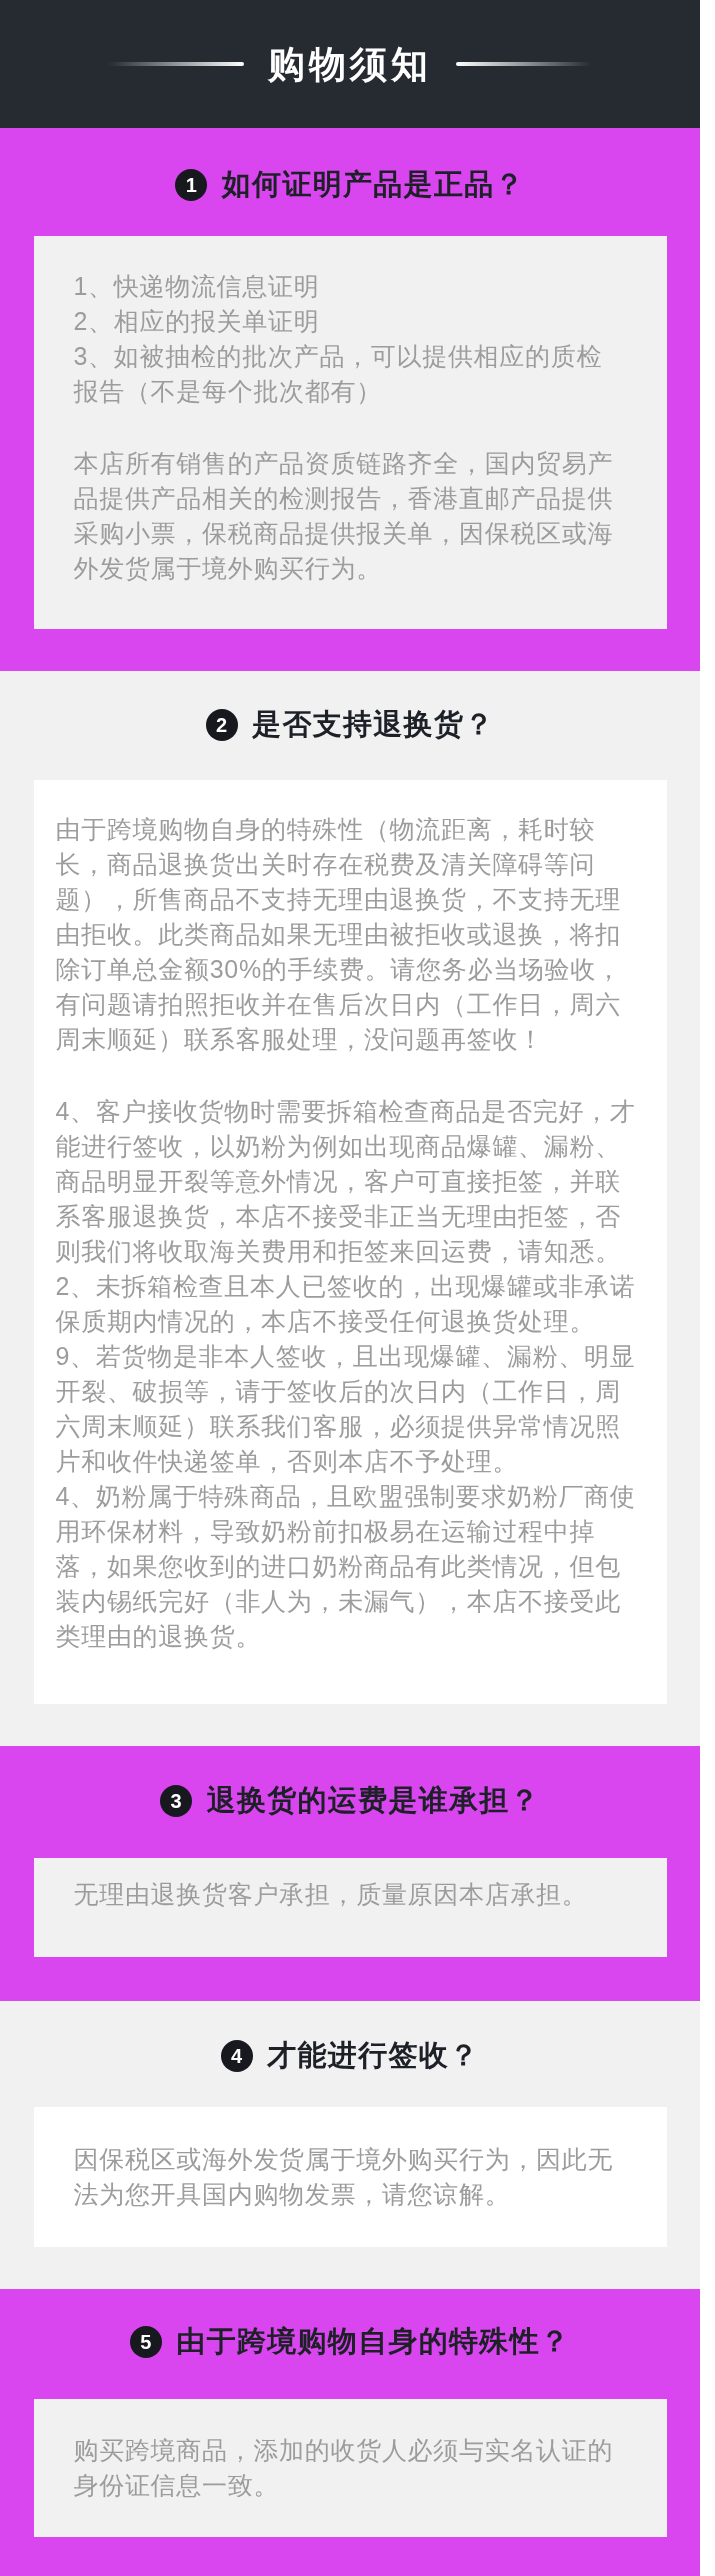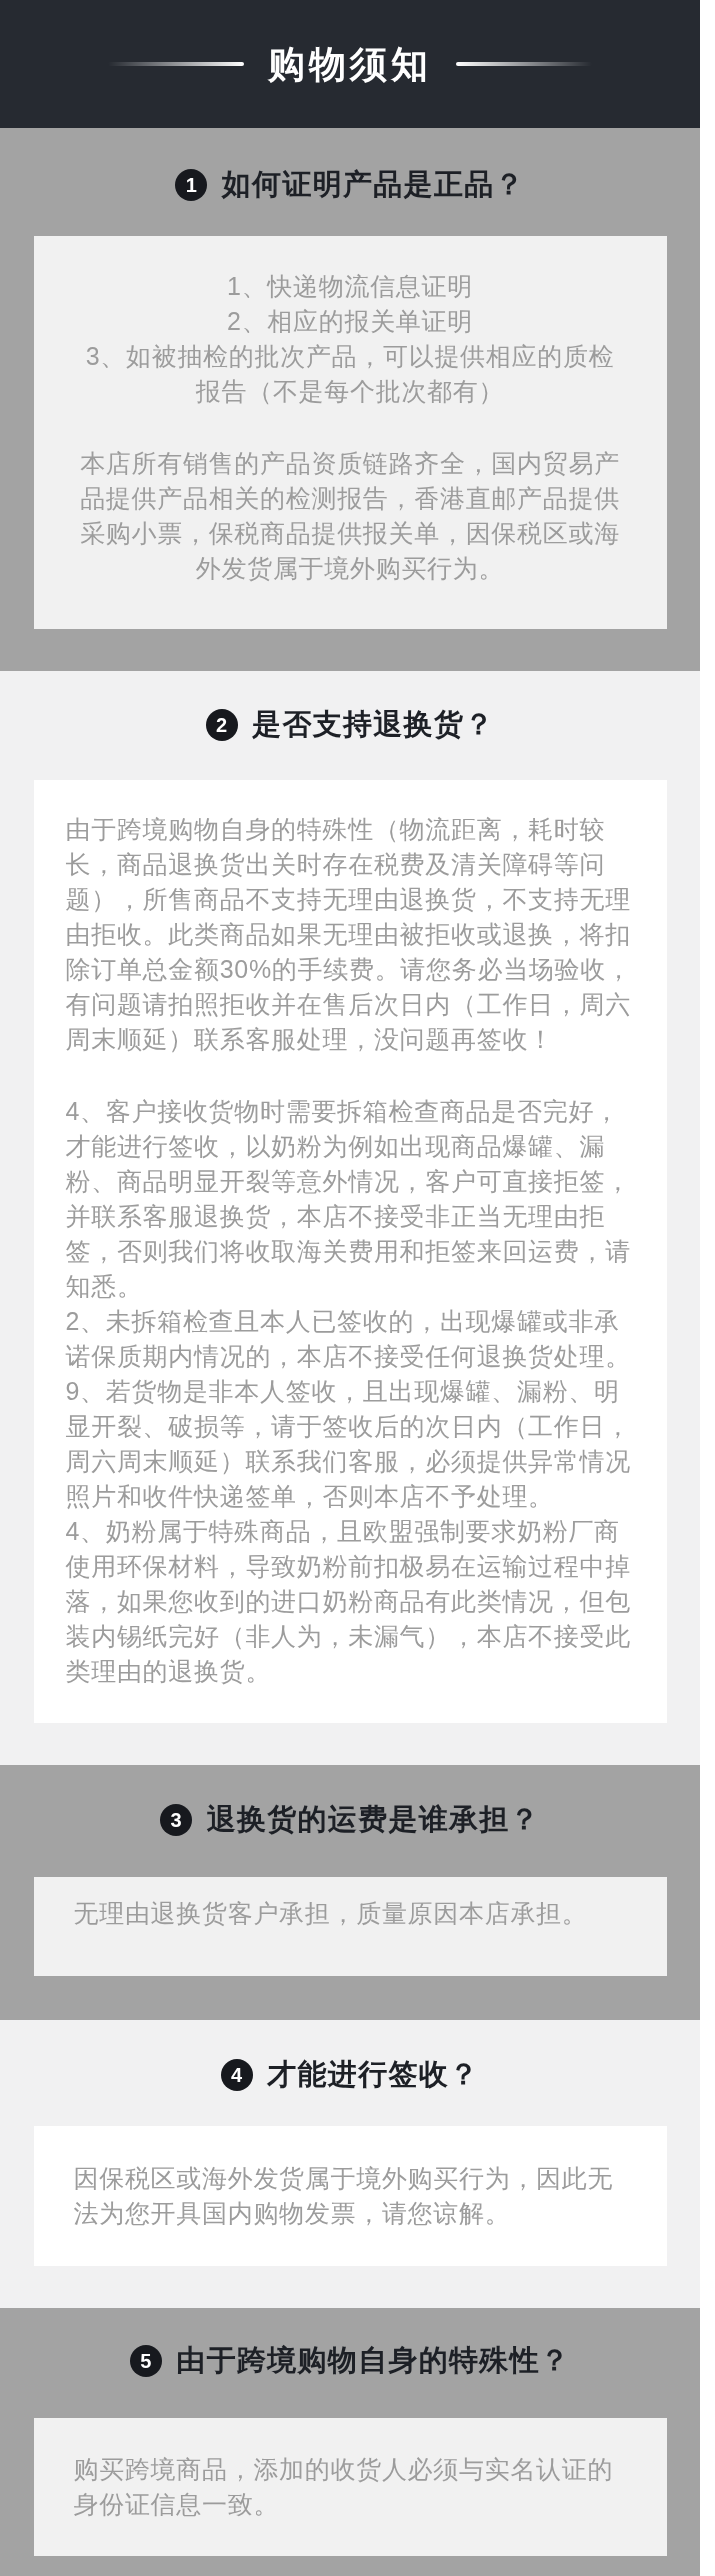--- a/index.html
+++ b/index.html
@@ -1,17 +1,17 @@
 <!DOCTYPE html>
 <html style="font-size:10.6px"><head>
 <meta charset="utf-8">
 <style>
   html,body{margin:0;padding:0;background:#ffffff;}
   body{font-family:"Liberation Sans","DejaVu Sans",sans-serif;}
-  .page{width:700px;height:2576px;background:#a3a3a3;overflow:hidden;position:relative;}
+  .page{width:700px;height:2576px;background:#d946ef;overflow:hidden;position:relative;}
 
   
   .header{height:128px;background:#262a31;display:flex;align-items:center;justify-content:center;}
   .header-inner{display:flex;align-items:center;gap:24px;}
   .hline{width:136px;height:3.3px;border-radius:2px;}
   .hline-left{background:linear-gradient(to left,#ffffff,rgba(255,255,255,0));}
   .hline-right{background:linear-gradient(to right,#ffffff,rgba(255,255,255,0));}
   .header-title{color:#ffffff;font-size:37px;font-weight:bold;letter-spacing:4px;line-height:1;}
 
   
@@ -23,26 +23,26 @@
 
   
   .box{width:633px;margin:0 auto;box-sizing:border-box;}
   .gray-box{background:#f1f1f1;}
   .white-box{background:#ffffff;}
   .box p{margin:0;font-size:25px;line-height:35px;color:#9c9c9c;letter-spacing:0.7px;}
   .gap{margin-top:37px !important;}
 
   
   .s1-heading{margin-top:34px;}
-  .s1-box{margin-top:28px;padding:33px 40px 43px;min-height:389px;text-align:center;}
+  .s1-box{margin-top:28px;padding:33px 40px 43px;min-height:389px;}
 
   
   .band{background:#f1f1f2;}
   .s2-band{margin-top:42px;padding:31px 0 42px;}
-  .s2-box{margin-top:32px;padding:32px 32px 34px;min-height:924px;}
+  .s2-box{margin-top:32px;padding:32px 22px 34px;min-height:924px;}
 
   
   .s3-heading{margin-top:32px;}
   .s3-box{margin-top:34px;padding:19px 40px;min-height:99px;}
 
   
   .s4-band{margin-top:44px;padding:32px 0 42px;}
   .s4-box{margin-top:28px;padding:35px 40px;min-height:139px;}
 
   

